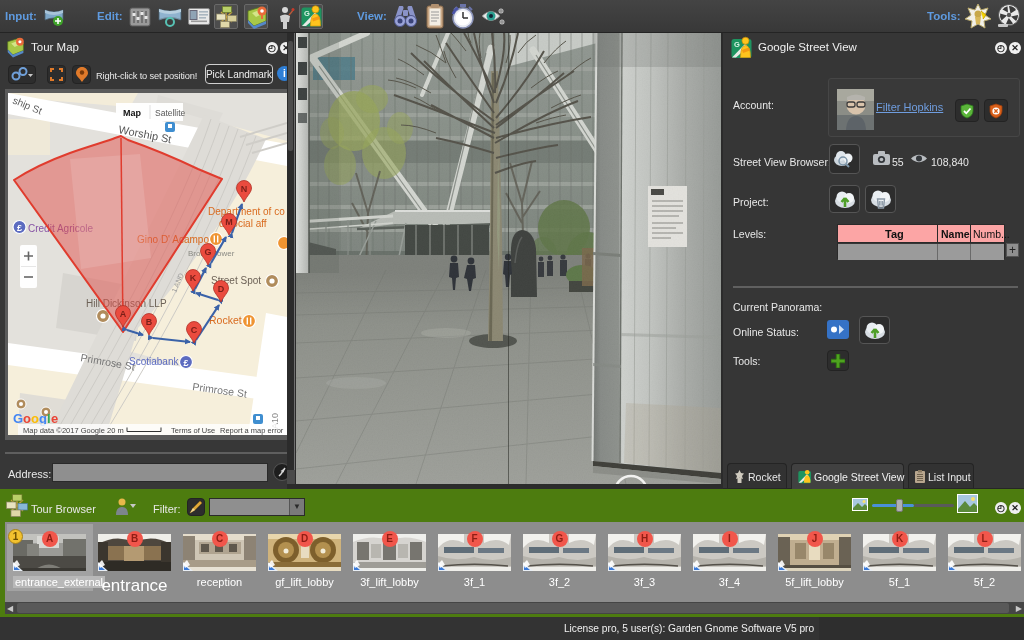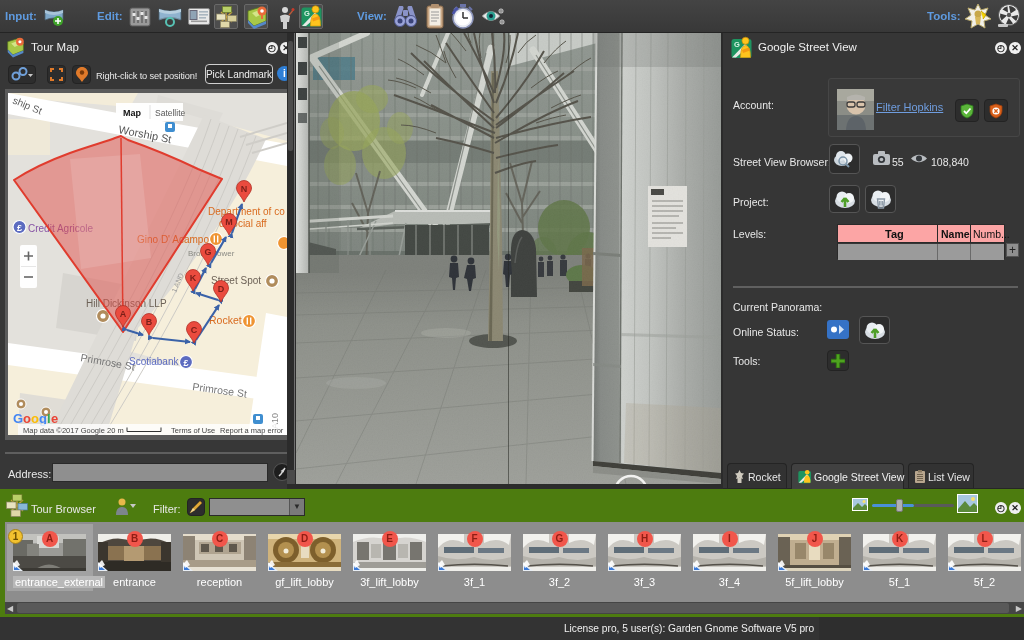--- a/index.html
+++ b/index.html
@@ -818,21 +818,21 @@
         <svg style="position:absolute;left:6px;top:6px;" width="10" height="13" viewBox="0 0 10 13">
             <rect x="0" y="1" width="10" height="12" rx="1" fill="#b8a68e"></rect>
             <rect x="3" y="0" width="4" height="2.5" fill="#8a7a62"></rect>
             <g stroke="#6d604c" stroke-width="1">
               <line x1="2" y1="4.5" x2="8" y2="4.5"></line>
               <line x1="2" y1="6.5" x2="8" y2="6.5"></line>
               <line x1="2" y1="8.5" x2="8" y2="8.5"></line>
               <line x1="2" y1="10.5" x2="8" y2="10.5"></line>
             </g>
           </svg>
-        <span style="position:absolute;left:19px;top:7px;font-size:10.5px;color:#e8e8e8;white-space:nowrap;">List View</span>
+        <span style="position:absolute;left:19px;top:7px;font-size:10.5px;color:#e8e8e8;white-space:nowrap;">List Input</span>
       </div>
     </div>
   </div>
 
   <div id="bottompanel" class="panel">
     <svg class="abs" style="left:6px;top:5px;" width="22" height="23" viewBox="0 0 22 23">
         <g stroke="#caa53f" stroke-width="1.4">
           <line x1="5" y1="6" x2="17" y2="17"></line>
           <line x1="17" y1="6" x2="5" y2="17"></line>
           <line x1="11" y1="4" x2="11" y2="19"></line>
@@ -906,21 +906,21 @@
             <rect x="0" y="27" width="73" height="10" fill="#2e2b25"></rect>
             <rect x="0" y="8" width="10" height="20" fill="#3b362e"></rect>
             <rect x="63" y="8" width="10" height="20" fill="#3b362e"></rect>
           </svg>
 <svg style="position:absolute;left:0;top:26px;" width="12" height="11" viewBox="0 0 12 11">
             <polygon points="0,11 0,2 10,11" fill="#e8eef5"></polygon>
             <polygon points="1,10 1,5 7,10" fill="#3a7ad8"></polygon>
             <polygon points="0,4 4,0 7,5 2,8" fill="#fff" opacity="0.9"></polygon>
           </svg>
 <div class="badge">B</div>
-<div class="tname"><span style="color:#fff;font-size:11px;margin-top:10px;">entrance</span></div>
+<div class="tname"><span style="color:#fff;font-size:17px;margin-top:10px;">entrance</span></div>
 </div>
 <div class="thumb" style="left:178px;">
 <svg width="73" height="37">
             <rect width="73" height="37" fill="#cfc6b5"></rect>
             <rect y="0" width="73" height="6" fill="#e5ddcc"></rect>
             <rect x="0" y="2" width="12" height="26" fill="#8d8374"></rect>
             <rect x="61" y="2" width="12" height="26" fill="#8d8374"></rect>
             <rect x="16" y="8" width="42" height="12" fill="#b0a490"></rect>
             <g fill="#5f584c">
               <rect x="18" y="10" width="8" height="8"></rect>

